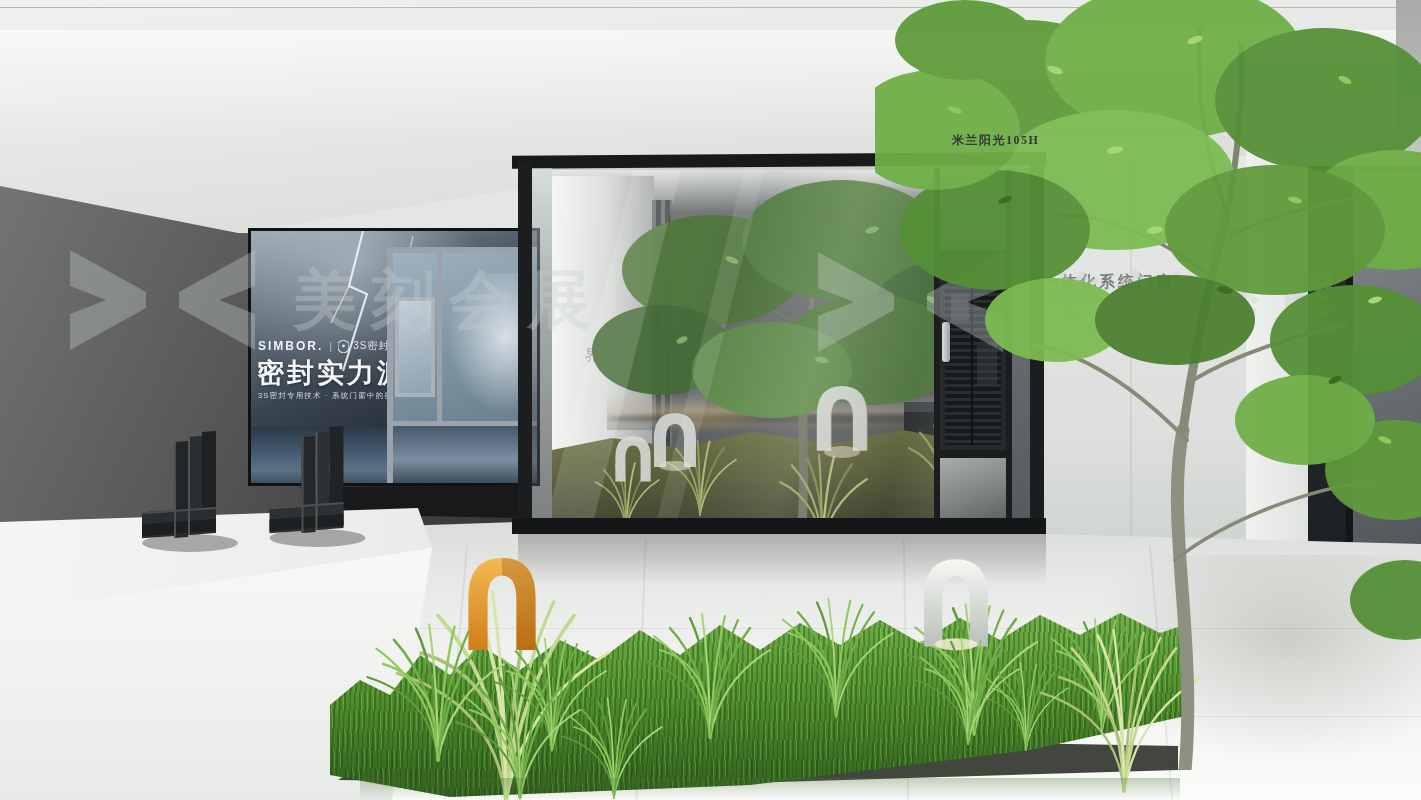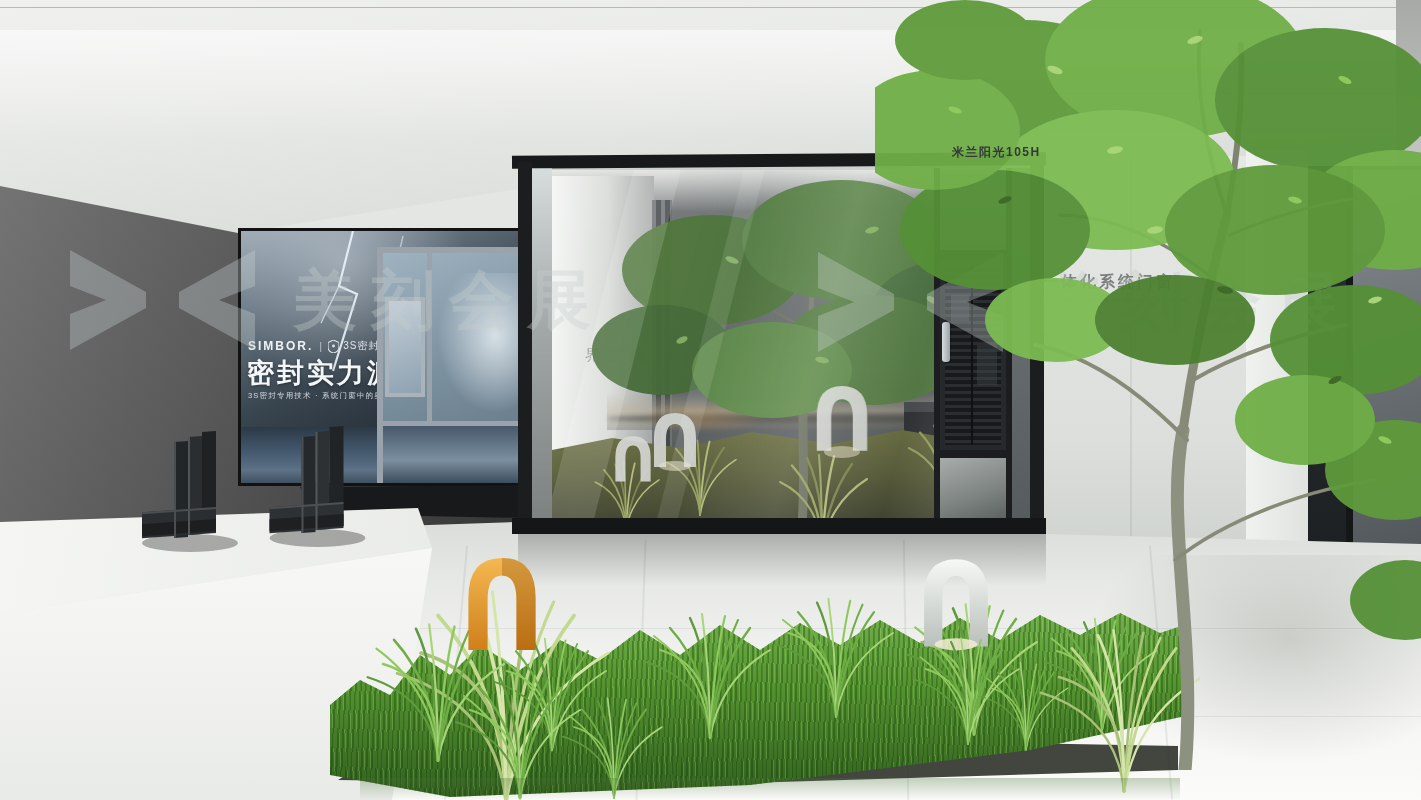--- a/index.html
+++ b/index.html
@@ -61,21 +61,21 @@
   <div class="abs seam" style="left:640px;top:540px;width:2px;height:260px;transform:rotate(2deg);"></div>
   <div class="abs seam" style="left:905px;top:540px;width:2px;height:260px;transform:rotate(-1deg);"></div>
   <div class="abs seam" style="left:1160px;top:545px;width:2px;height:255px;transform:rotate(-5deg);"></div>
   <div class="abs seam" style="left:380px;top:628px;width:1041px;height:1px;"></div>
   <div class="abs seam" style="left:340px;top:716px;width:1081px;height:1px;"></div>
   <div class="abs" style="left:518px;top:534px;width:528px;height:52px;
               background:linear-gradient(180deg,rgba(30,32,34,.26),rgba(30,32,34,0));"></div>
   <div class="abs" style="left:1090px;top:555px;width:331px;height:210px;
               background:radial-gradient(ellipse at 60% 40%,rgba(75,85,70,.22),rgba(75,85,70,0) 70%);"></div>
 
-  <div class="abs" style="left:238px;top:228px;width:292px;height:258px;border:3px solid #101214;box-sizing:border-box;
+  <div class="abs" style="left:248px;top:228px;width:292px;height:258px;border:3px solid #101214;box-sizing:border-box;
               background:linear-gradient(155deg,#9aa7b2 0%,#6e7d8a 18%,#39454f 48%,#232c35 78%,#1a2128 100%);overflow:hidden;">
     <div class="abs" style="left:0;top:0;width:100%;height:100%;
                 background:radial-gradient(circle 180px at 35% 12%,rgba(225,232,238,.45),rgba(225,232,238,0) 70%);"></div>
     <svg class="abs" style="left:50px;top:0;" width="140" height="145" viewBox="0 0 140 145">
       <polyline points="62,0 48,55 66,63 42,140" fill="none" stroke="#eaf3f9" stroke-width="2.2" opacity="0.9"></polyline>
       <polyline points="48,55 30,92" fill="none" stroke="#eaf3f9" stroke-width="1.4" opacity="0.7"></polyline>
       <polyline points="112,5 104,40 116,46 102,95" fill="none" stroke="#dfe9f0" stroke-width="1.5" opacity="0.6"></polyline>
     </svg>
     <div class="abs" style="left:0;top:196px;width:292px;height:62px;
                 background:linear-gradient(180deg,#2c3946 0%,#41556a 35%,#5d7286 70%,#31404e 100%);"></div>
@@ -384,15 +384,15 @@
       <ellipse cx="130" cy="200" rx="7" ry="3" fill="#3e6b28" transform="rotate(-20 130 200)"></ellipse>
       <ellipse cx="350" cy="290" rx="8" ry="3.5" fill="#3e6b28" transform="rotate(12 350 290)"></ellipse>
       <ellipse cx="500" cy="300" rx="7" ry="3" fill="#a8d57a" transform="rotate(-15 500 300)"></ellipse>
       <ellipse cx="510" cy="440" rx="7" ry="3" fill="#8fc95e" transform="rotate(22 510 440)"></ellipse>
       <ellipse cx="460" cy="380" rx="7" ry="3" fill="#3e6b28" transform="rotate(-25 460 380)"></ellipse>
       <ellipse cx="80" cy="110" rx="7" ry="3" fill="#8fc95e" transform="rotate(18 80 110)"></ellipse>
       <ellipse cx="280" cy="230" rx="8" ry="3.5" fill="#a8d57a" transform="rotate(-8 280 230)"></ellipse>
     </g>
   </svg>
 
-  <div class="abs top-label" style="left:952px;top:144px;">米兰阳光105H</div>
+  <div class="abs top-label" style="left:952px;top:132px;font-family:Liberation Serif, serif;">米兰阳光105H</div>
 
 </div>
 
 </body></html>

